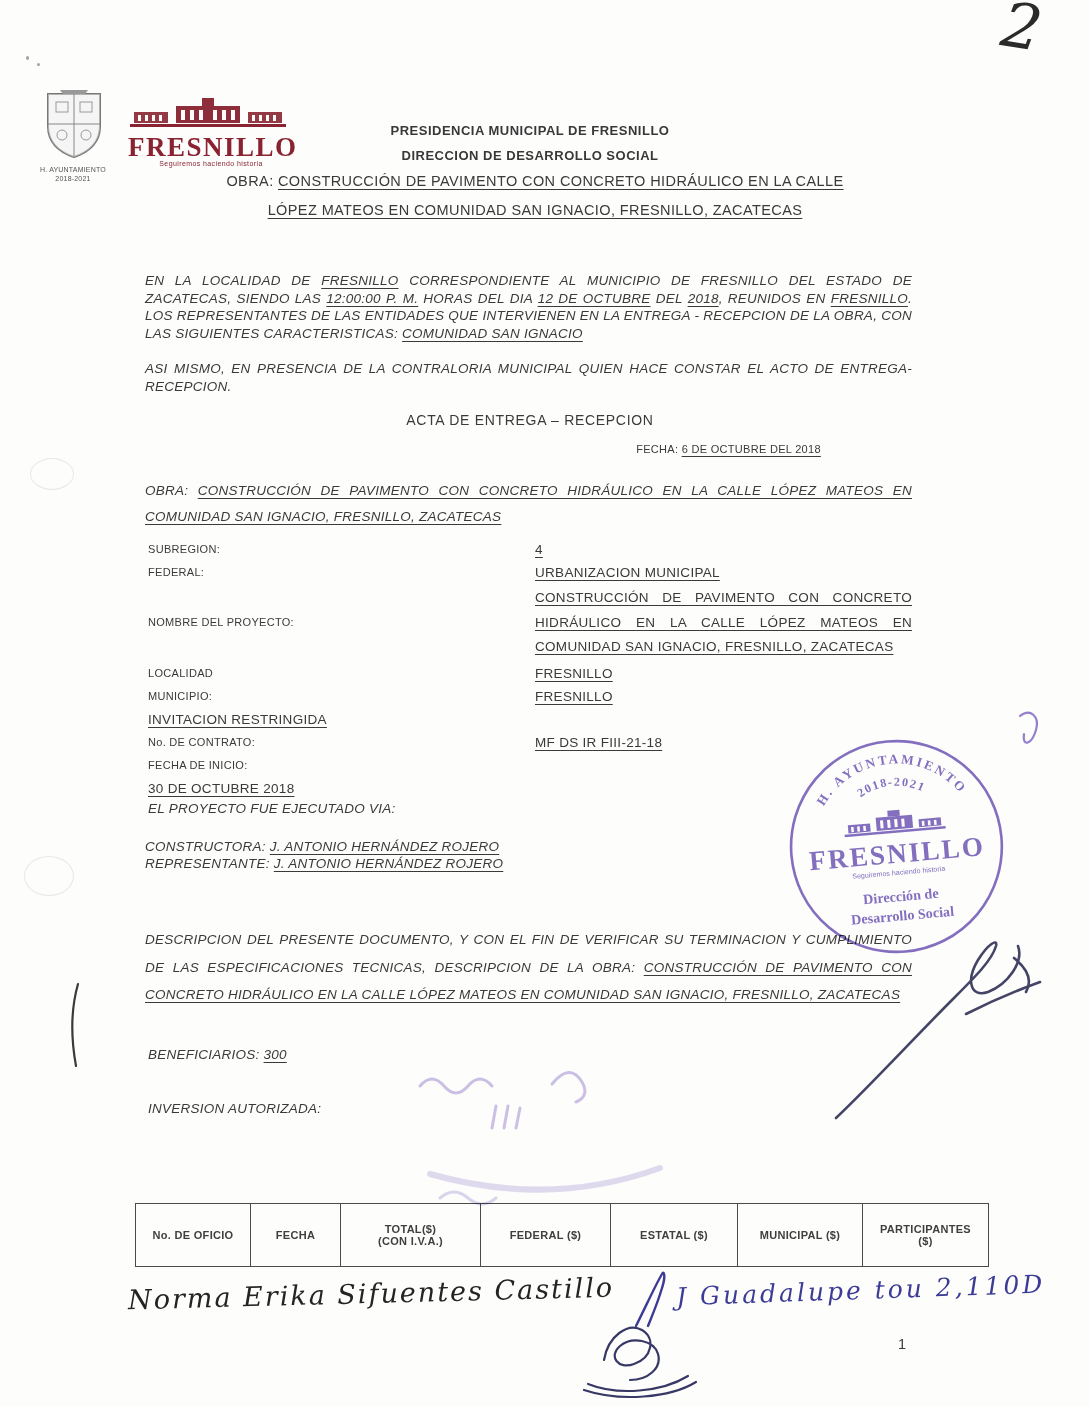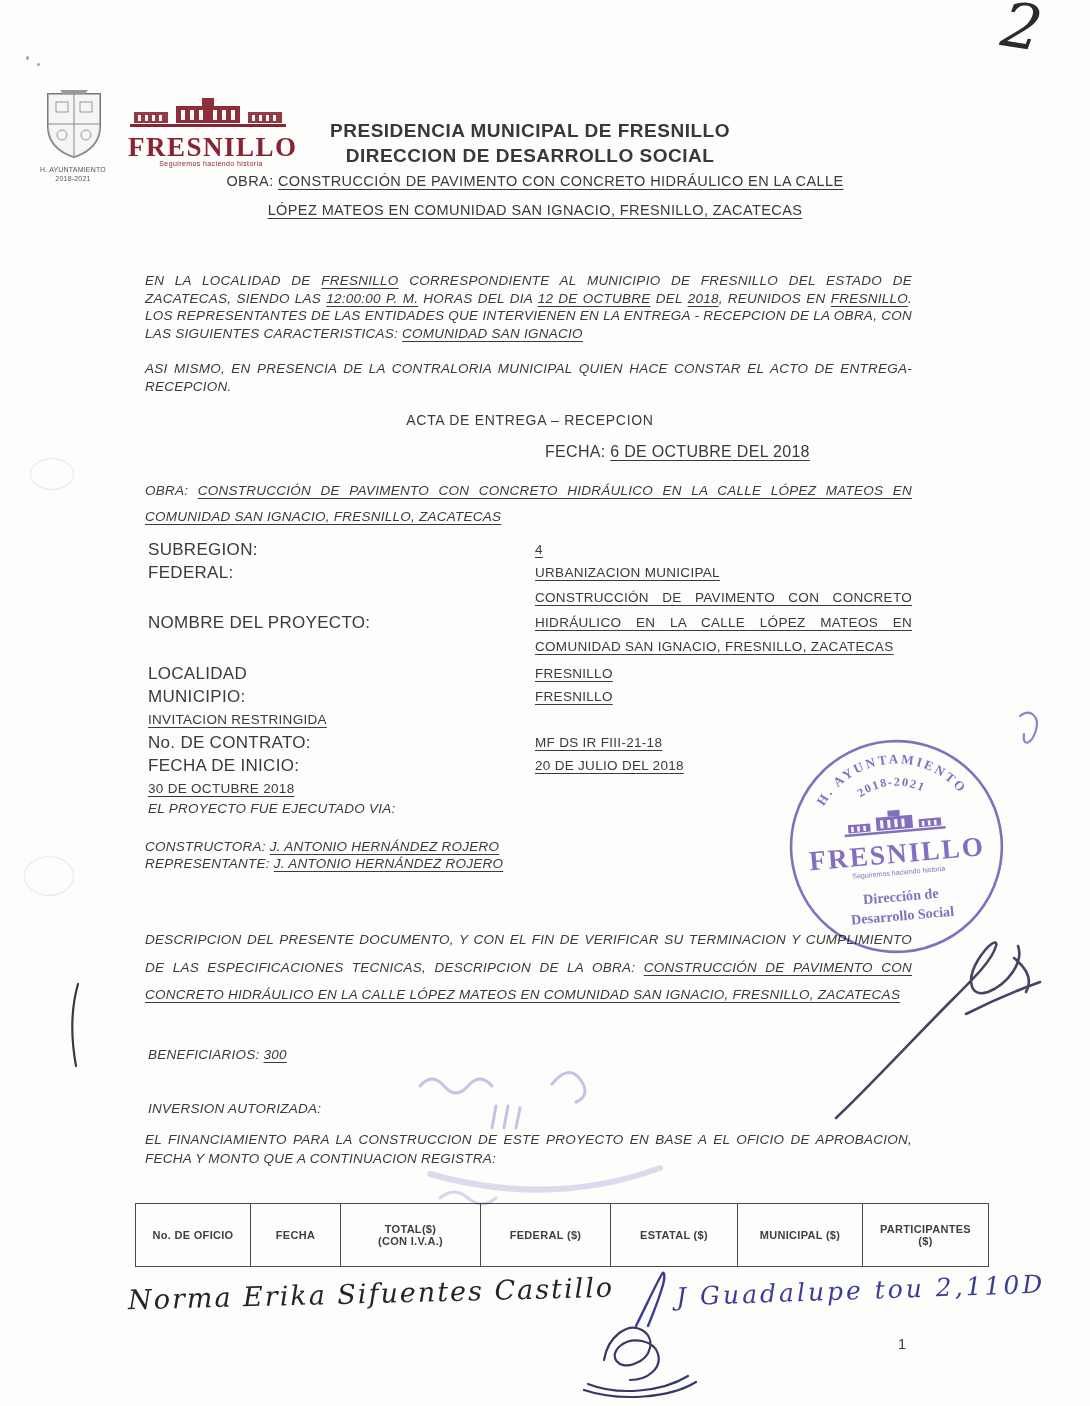--- a/index.html
+++ b/index.html
@@ -9,30 +9,30 @@
     font-family:"Liberation Sans",sans-serif;color:#3a3a3a;
   }
   .abs{position:absolute;}
   .jtext{font-size:13.5px;line-height:17.5px;letter-spacing:.25px;text-align:justify;font-style:italic;}
   .u{text-decoration:underline;text-underline-offset:3px;text-decoration-thickness:1px;}
 
   
   .coat-caption{font-size:7px;line-height:8.5px;text-align:center;color:#555;letter-spacing:.2px;}
   .wordmark{font-family:"Liberation Serif",serif;font-weight:bold;font-size:27px;color:#8a2331;letter-spacing:1.5px;line-height:26px;}
   .tagline{font-size:7px;color:#8a2331;letter-spacing:.4px;text-align:center;}
-  .title-main{font-size:19px;font-weight:bold;letter-spacing:.5px;color:#383838;text-align:center;line-height:25px;}
+  .title-main{font-size:13px;font-weight:bold;letter-spacing:.5px;color:#383838;text-align:center;line-height:25px;}
   .obra-head{font-size:14.5px;letter-spacing:.4px;line-height:29px;text-align:center;color:#3a3a3a;}
 
   .acta-title{font-size:14px;letter-spacing:.7px;text-align:center;color:#3a3a3a;}
-  .fecha-line{font-size:16px;letter-spacing:.3px;text-align:left;}
+  .fecha-line{font-size:11px;letter-spacing:.3px;text-align:center;}
 
   
   .fields{left:148px;top:538px;width:764px;}
   .frow{display:flex;align-items:flex-start;}
-  .flabel{flex:none;width:387px;font-size:17px;letter-spacing:.3px;line-height:23px;}
+  .flabel{flex:none;width:387px;font-size:11px;letter-spacing:.3px;line-height:23px;}
   .fvalue{flex:1;font-size:13.5px;letter-spacing:.3px;line-height:23px;}
   .frow.multi{align-items:center;}
   .frow.multi .fvalue{text-align:justify;line-height:24.5px;padding:2px 0;}
 
   .wide-lh{line-height:27.5px;}
 
   
   .oficio-table{border-collapse:collapse;table-layout:fixed;width:853px;}
   .oficio-table th{
     border:1.5px solid #4a4a4a;font-size:11px;font-weight:bold;color:#3f3f3f;
@@ -152,38 +152,36 @@
     </div>
     <div class="frow">
       <span class="fvalue u">INVITACION RESTRINGIDA</span>
     </div>
     <div class="frow">
       <span class="flabel">No. DE CONTRATO:</span>
       <span class="fvalue u">MF DS IR FIII-21-18</span>
     </div>
     <div class="frow">
       <span class="flabel">FECHA DE INICIO:</span>
-      <span class="fvalue u">20 DE JULIO DEL 2018</span>
     </div>
     <div class="frow">
       <span class="fvalue u">30 DE OCTUBRE 2018</span>
     </div>
   </div>
 
   <div class="abs jtext" style="left:148px;top:800px;width:500px;text-align:left;">EL PROYECTO FUE EJECUTADO VIA:</div>
 
   <div class="abs jtext" style="left:145px;top:838px;width:600px;text-align:left;"><span>CONSTRUCTORA: </span><span class="u">J. ANTONIO HERNÁNDEZ ROJERO</span></div>
   <div class="abs jtext" style="left:145px;top:855px;width:600px;text-align:left;"><span>REPRESENTANTE: </span><span class="u">J. ANTONIO HERNÁNDEZ ROJERO</span></div>
 
   <div class="abs jtext wide-lh" style="left:145px;top:926px;width:767px;"><span>DESCRIPCION DEL PRESENTE DOCUMENTO, Y CON EL FIN DE VERIFICAR SU TERMINACION Y CUMPLIMIENTO DE LAS ESPECIFICACIONES TECNICAS, DESCRIPCION DE LA OBRA: </span><span class="u">CONSTRUCCIÓN DE PAVIMENTO CON CONCRETO HIDRÁULICO EN LA CALLE LÓPEZ MATEOS EN COMUNIDAD SAN IGNACIO, FRESNILLO, ZACATECAS</span></div>
 
   <div class="abs jtext" style="left:148px;top:1046px;width:400px;text-align:left;"><span>BENEFICIARIOS: </span><span class="u">300</span></div>
 
   <div class="abs jtext" style="left:148px;top:1100px;width:400px;text-align:left;">INVERSION AUTORIZADA:</div>
-  <div class="abs jtext" style="left:145px;top:1131px;width:767px;line-height:18.5px;">EL FINANCIAMIENTO PARA LA CONSTRUCCION DE ESTE PROYECTO EN BASE A EL OFICIO DE APROBACION, FECHA Y MONTO QUE A CONTINUACION REGISTRA:</div>
 
   <table class="abs oficio-table" style="left:135px;top:1203px;">
     <colgroup>
       <col style="width:115px">
         <col style="width:90px">
         <col style="width:140px">
         <col style="width:130px">
         <col style="width:127px">
         <col style="width:125px">
         <col style="width:126px">

